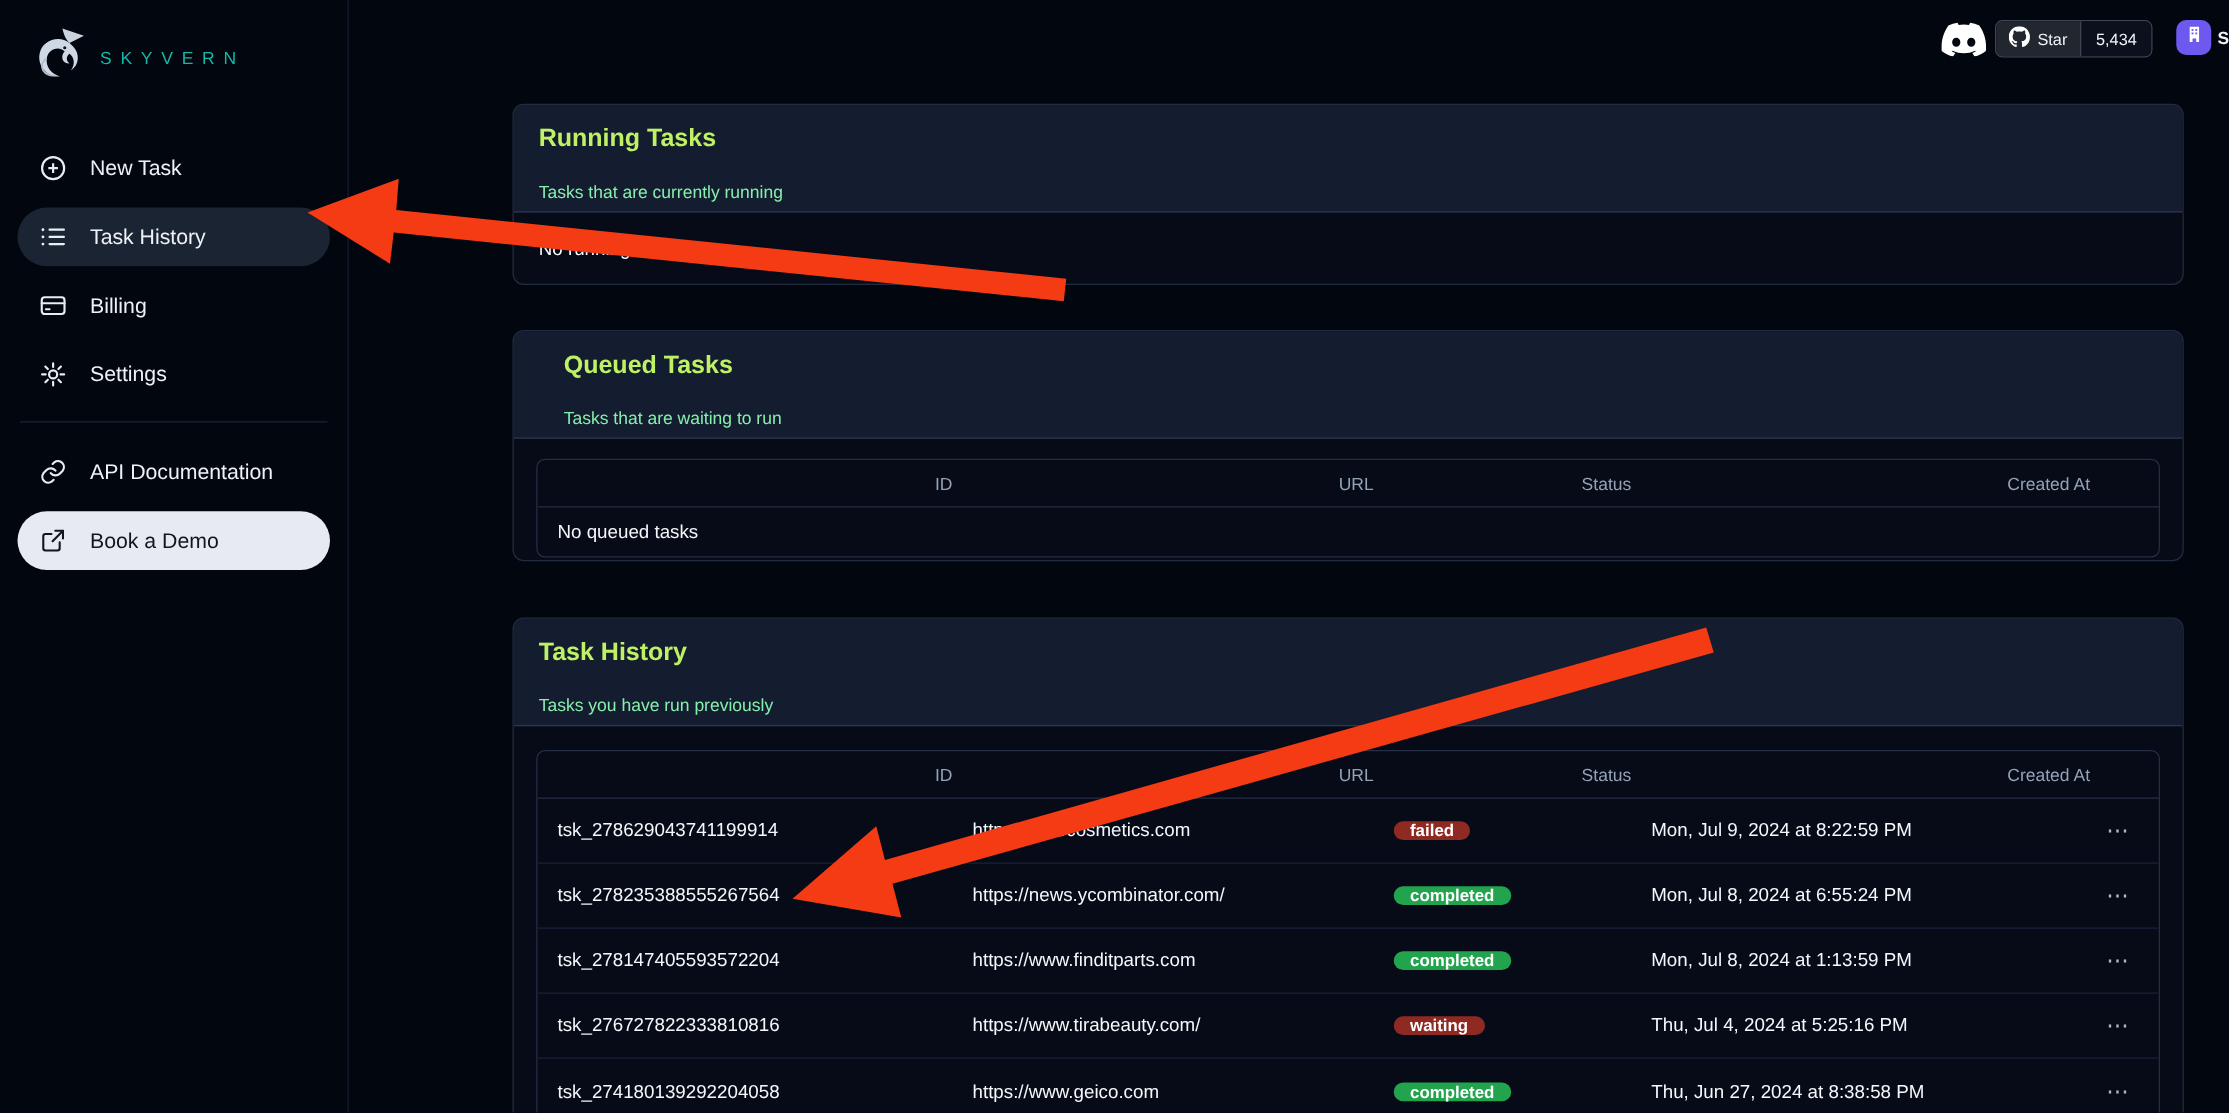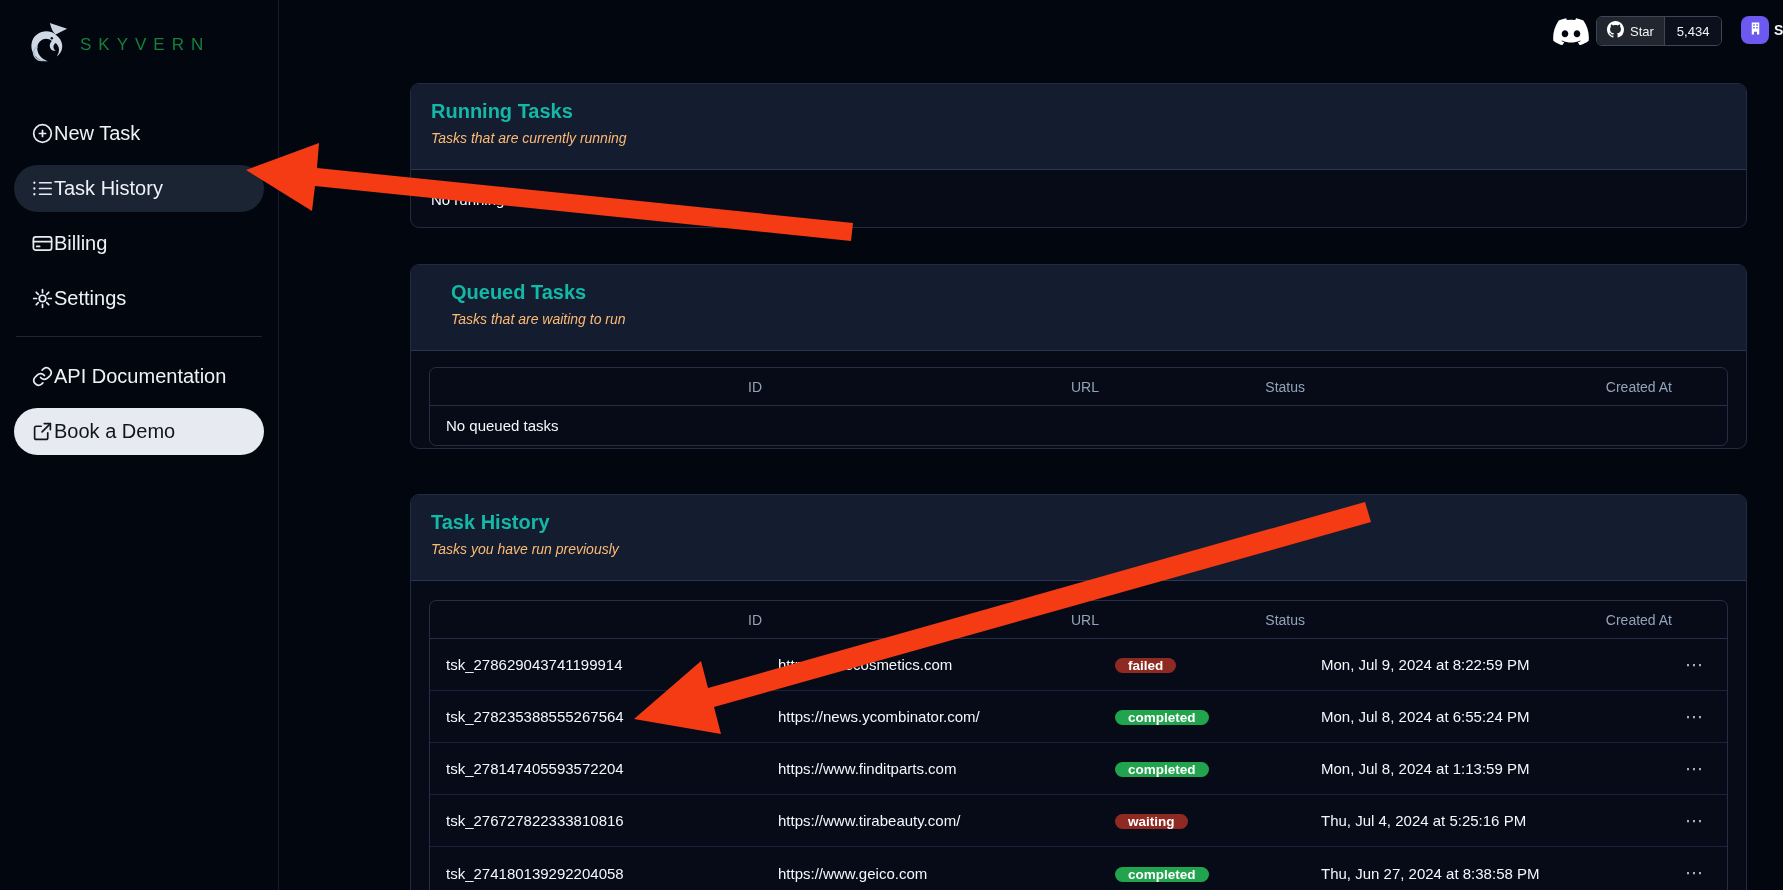--- a/index.html
+++ b/index.html
@@ -8,23 +8,23 @@
     background:var(--bg,#02060f);
     font-family:"Liberation Sans","DejaVu Sans",sans-serif;
     color:#f1f5f9; position:relative;
   }
   .page { position:absolute; inset:0; width:1783px; height:890px; }
 
   
   .sidebar { position:absolute; left:0; top:0; width:279px; height:890px;
     border-right:1px solid #141d2e; padding:14px 14px 0 14px; }
   .logo-row { display:flex; align-items:center; gap:10px; padding:6px 4px 18px 10px; }
-  .logo-text { font-size:17px; letter-spacing:7px; font-weight:400; color:#15803d; }
-  .nav-item { display:flex; align-items:center; height:47px; padding:0 16px;
-    border-radius:24px; font-size:20px; color:#eef2f7; cursor:pointer; margin-bottom:8px; }
+  .logo-text { font-size:14px; letter-spacing:7px; font-weight:400; color:#14b8a6; }
+  .nav-item { display:flex; align-items:center; gap:18px; height:47px; padding:0 16px;
+    border-radius:24px; font-size:17px; color:#eef2f7; cursor:pointer; margin-bottom:8px; }
   .nav-item.active { background:#1b2433; }
   .nav-item .ico { width:24px; height:24px; display:flex; align-items:center; justify-content:center; color:#e8edf4; }
   .nav-item svg { stroke:#e8edf4; }
   .side-divider { height:1px; background:#1b2535; margin:14px 2px 16px 2px; }
   .demo-btn { background:#e7eaf0; color:#10151f; }
   .demo-btn .ico svg { stroke:#10151f; }
 
   
   .topbar { position:absolute; top:0; left:279px; right:0; height:60px; }
   .discord { position:absolute; left:1274px; top:18px; width:36px; height:27px; cursor:pointer; }
@@ -34,22 +34,22 @@
   .gh-left { display:flex; align-items:center; gap:6px; padding:0 10px; background:#21262f; }
   .gh-right { display:flex; align-items:center; padding:0 12px; background:#0b101c; border-left:1px solid #3d4654; }
   .avatar { position:absolute; left:1462px; top:16px; width:28px; height:28px; border-radius:8px;
     background:#6e59f0; display:flex; align-items:center; justify-content:center; cursor:pointer; }
   .org-name { position:absolute; left:1495px; top:22px; font-size:14px; font-weight:600; white-space:nowrap; }
 
   
   .card { position:absolute; left:410px; width:1337px; border:1px solid #222c40;
     border-radius:9px; background:#060b17; overflow:hidden; }
   .card-header { background:#141c2f; border-bottom:1px solid #2b3650; padding:16px 20px 14px 20px; }
-  .card-title { font-size:20px; font-weight:700; color:#14b8a6; }
-  .card-sub { font-size:14px; color:#fdba74; margin-top:7px;font-style:italic; }
+  .card-title { font-size:20px; font-weight:700; color:#bef264; }
+  .card-sub { font-size:14px; color:#86efac; margin-top:22px; }
   #card-running { top:83px; height:145px; }
   #card-running .card-header { height:86px; }
   .empty-line { padding:0 20px; height:58px; display:flex; align-items:center; font-size:15px; color:#fbfdff; }
   #card-queued { top:264px; height:185px; }
   #card-queued .card-header { height:86px;padding-left:40px; }
   #card-history { top:494px; height:420px; }
   #card-history .card-header { height:86px; }
 
   .inner-table { margin:16px 18px; border:1px solid #242f46; border-radius:7px; overflow:hidden; }
   #card-history .inner-table { margin:19px 18px; }

